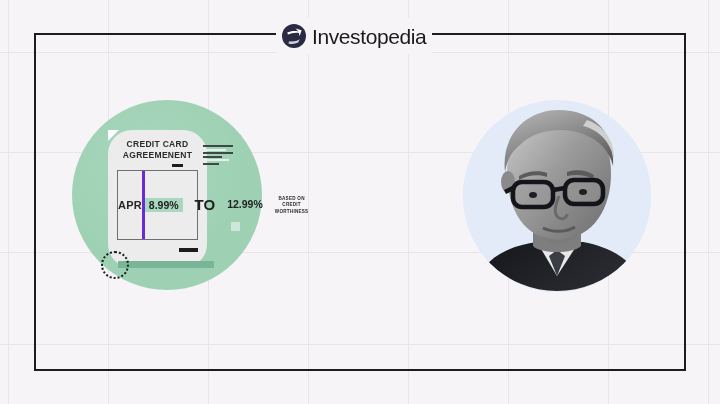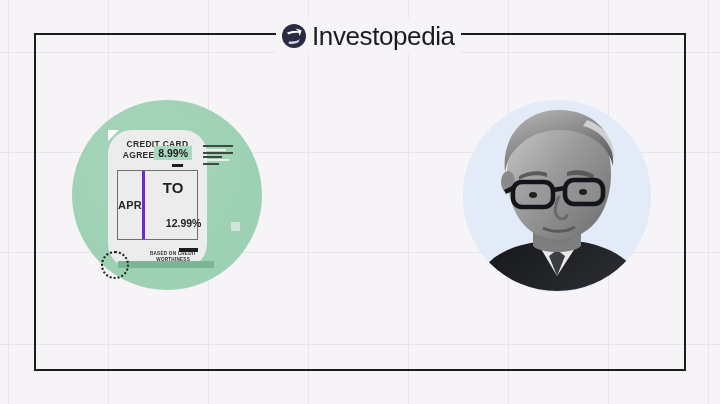--- a/index.html
+++ b/index.html
@@ -56,21 +56,21 @@
     background: #2b2a43;
     position: relative;
     overflow: hidden;
     flex: none;
   }
   #logo-mark .swoosh {
     position: absolute;
     left: 0; top: 0; right: 0; bottom: 0;
   }
   #logo-word {
-    font-size: 26px;
+    font-size: 21px;
     letter-spacing: -0.4px;
     color: #1b1b1f;
     font-weight: 400;
     line-height: 1;
     white-space: nowrap;
   }
 
   
   #green-circle {
     position: absolute;
@@ -174,24 +174,23 @@
   }
   #apr-label {
     font-size: 11px;
     font-weight: 700;
     color: #262626;
     letter-spacing: 0.2px;
   }
   #apr-right {
     flex: 1;
     display: flex;
-    flex-direction: column;
     align-items: center;
     justify-content: center;
-    gap: 19px;
+    gap: 12px;
     padding: 2px 0;
   }
   #rate-low {
     font-size: 10.5px;
     font-weight: 700;
     color: #1f1f1f;
     background: #a9d7bf;
     padding: 0 4px;
     line-height: 1.35;
   }
@@ -199,21 +198,20 @@
     font-size: 15px;
     font-weight: 700;
     color: #1f1f1f;
     line-height: 1.25;
   }
   #rate-high {
     font-size: 10.5px;
     font-weight: 700;
     color: #1f1f1f;
     line-height: 1.3;
-    margin-left: 21px;
   }
   #rate-note {
     margin-top: 1px;
     font-size: 4.6px;
     font-weight: 700;
     letter-spacing: 0.25px;
     text-align: center;
     line-height: 1.45;
     color: #2c2c2c;
   }

